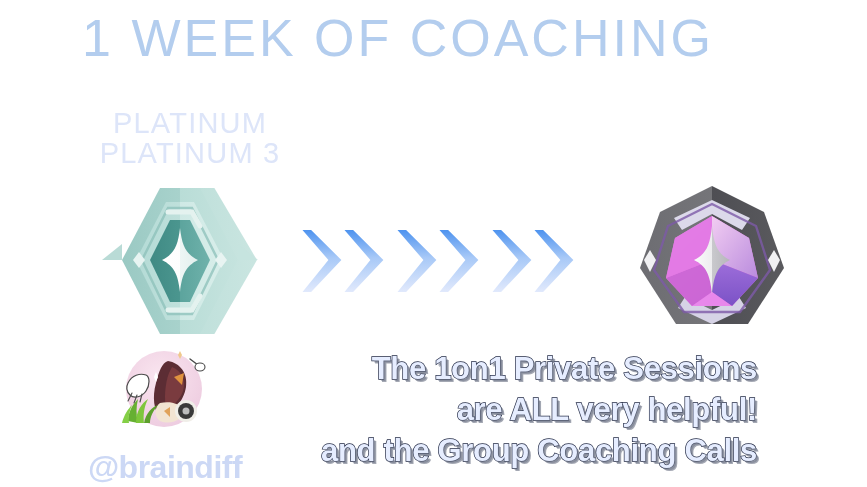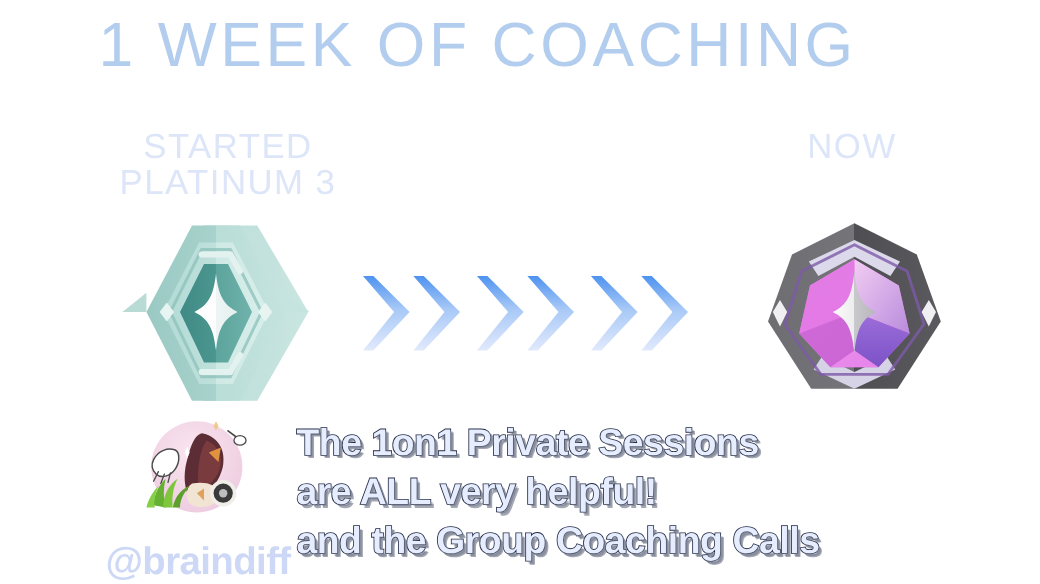--- a/index.html
+++ b/index.html
@@ -79,21 +79,21 @@
     letter-spacing:-0.5px;
     color:#ccd8f5;
     white-space:nowrap;
   }
 
   
   #caption {
     position:absolute;
     top:348px; left:247px;
     width:510px;
-    text-align:left;
+    text-align:right;
     font-size:31px;
     font-weight:bold;
     line-height:1.33;
     letter-spacing:-0.3px;
     color:#e6edff;
     white-space:nowrap;
     -webkit-text-stroke:1.4px #1d2540;
     paint-order:stroke fill;
     text-shadow:
       3px 3px 0 rgba(90,96,116,0.55),
@@ -102,26 +102,25 @@
   #caption .cline { display:block; }
 </style>
 </head>
 <body>
 
 <div id="stage">
 
   <div id="headline">1 WEEK OF COACHING</div>
 
   <div id="label-left" class="rank-label">
-    <span class="l1">STARTED</span>
+    <span class="l1">PLATINUM</span>
     <span class="l2">PLATINUM 3</span>
   </div>
 
   <div id="label-right" class="rank-label">
-    <span class="l1">NOW</span>
   </div>
 
   <div id="emblem-left" class="emblem">
     <svg viewBox="0 0 200 160" xmlns="http://www.w3.org/2000/svg">
       <defs>
         <linearGradient id="plOuter" x1="0" y1="0" x2="1" y2="0">
           <stop offset="0%" stop-color="#9ac9c3"></stop>
           <stop offset="50%" stop-color="#a8d2cc"></stop>
           <stop offset="50%" stop-color="#b9ddd7"></stop>
           <stop offset="100%" stop-color="#c5e3de"></stop>

